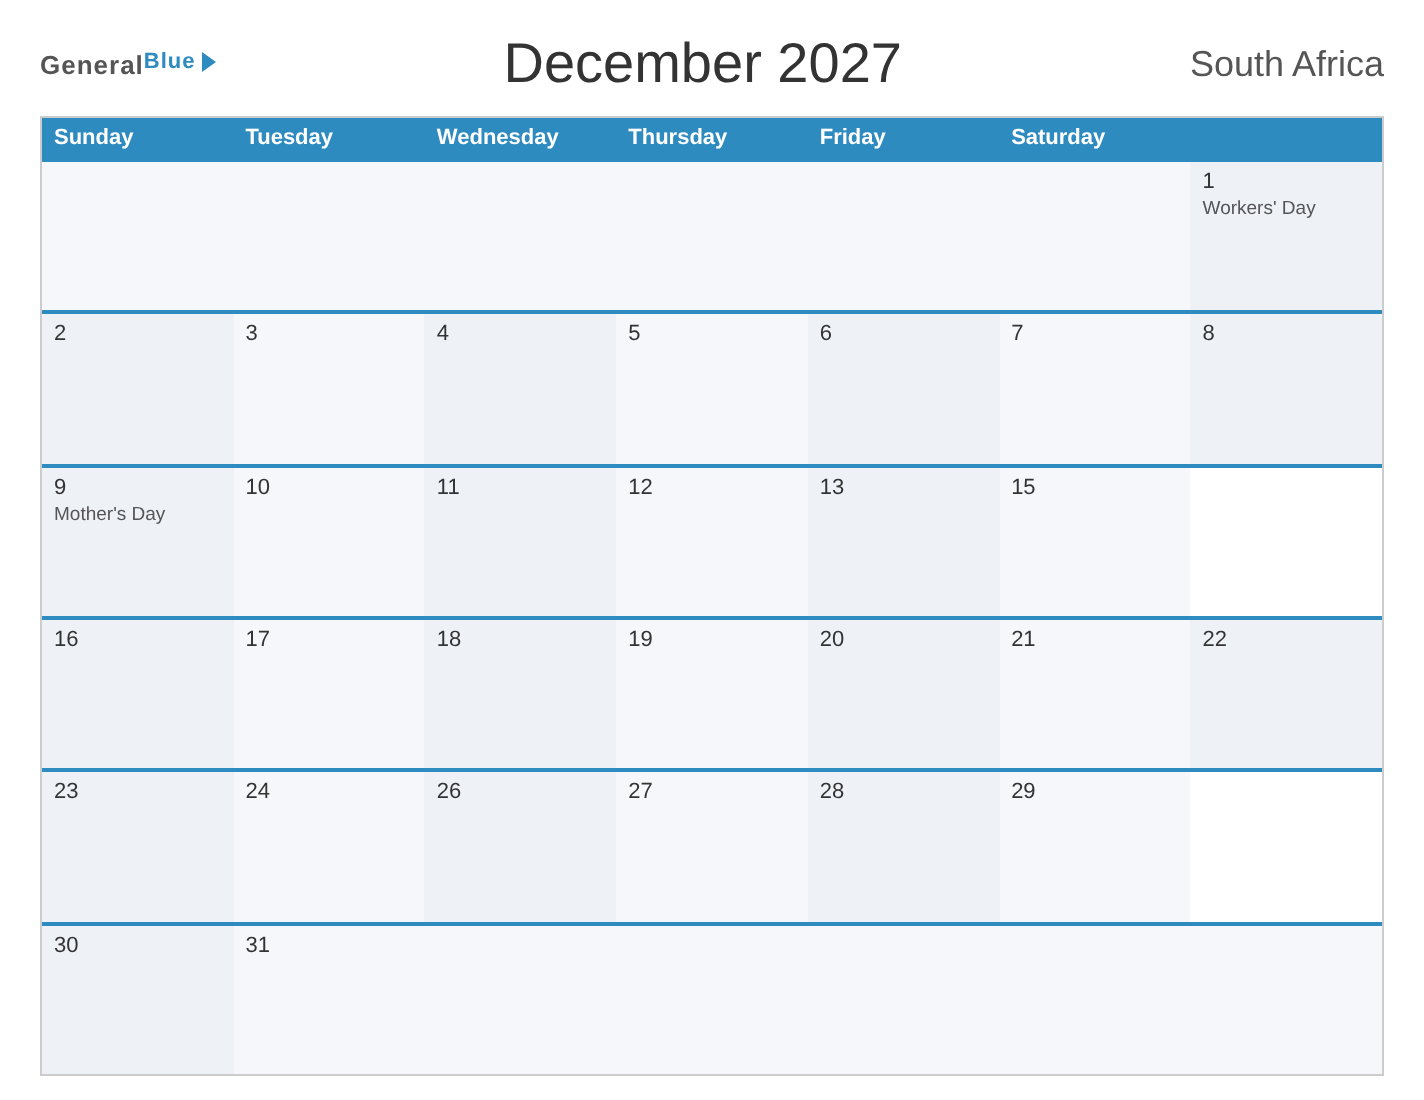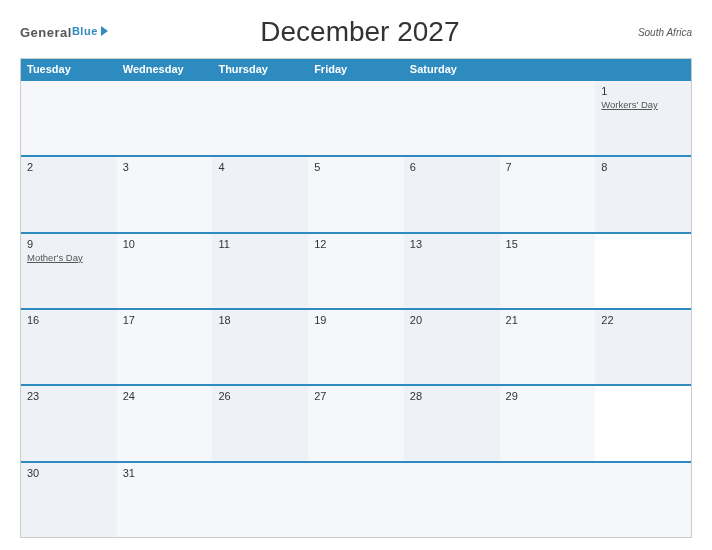--- a/index.html
+++ b/index.html
@@ -54,25 +54,24 @@
       margin-bottom: 1px;
     }
     .title {
       font-size: 28px;
       font-weight: normal;
       color: #333;
       text-align: center;
       flex: 1;
     }
     .country {
-      font-size: 10px;
+      font-size: 18px;
       color: #555;
       text-align: right;
       min-width: 80px;
-      font-style: italic;
     }
     
     .calendar {
       flex: 1;
       display: flex;
       flex-direction: column;
       border: 1px solid #ccc;
     }
     
     .day-headers {
@@ -118,21 +117,20 @@
       font-size: 11px;
       color: #333;
       display: block;
       margin-bottom: 2px;
     }
     .day-event {
       font-size: 9.5px;
       color: #555;
       display: block;
       line-height: 1.3;
-      text-decoration: underline;
     }
   </style>
 </head>
 <body>
 
 <div class="page">
 
   <div class="header">
     <div class="logo">
       <span class="logo-general">General</span>
@@ -140,20 +138,21 @@
         <span>Blue</span>
         <span class="logo-triangle"></span>
       </span>
     </div>
     <div class="title">December 2027</div>
     <div class="country">South Africa</div>
   </div>
 
   <div class="calendar">
     <div class="day-headers">
+    <div class="day-header">Sunday</div>
         <div class="day-header">Tuesday</div>
         <div class="day-header">Wednesday</div>
         <div class="day-header">Thursday</div>
         <div class="day-header">Friday</div>
         <div class="day-header">Saturday</div>
       </div>
     <div class="weeks">
     <div class="week-row">
           <div class="day-cell empty"></div>
           <div class="day-cell empty"></div>

